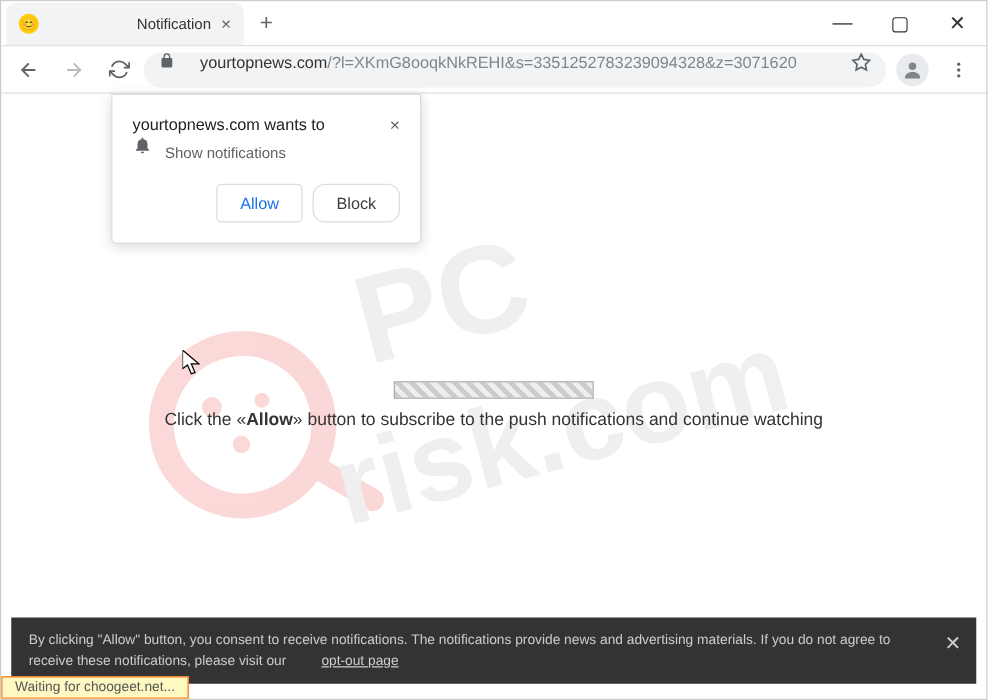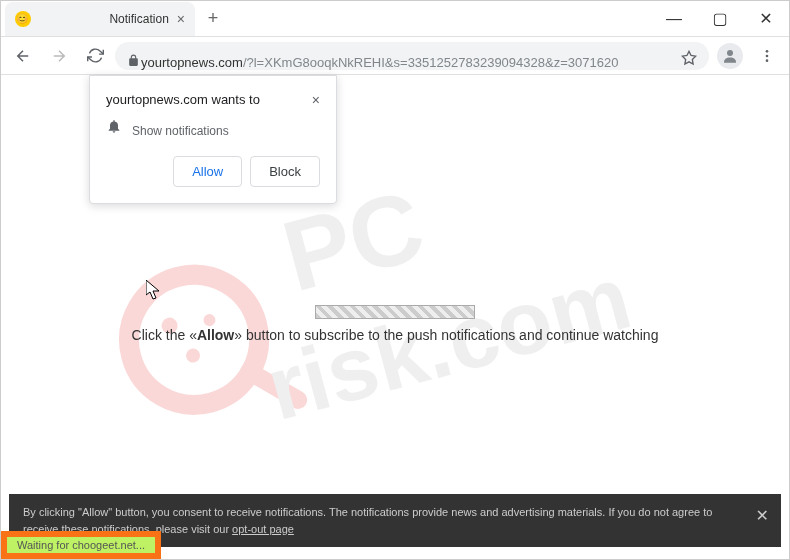--- a/index.html
+++ b/index.html
@@ -8,49 +8,49 @@
 .tab { display: flex; align-items: center; height: 34px; padding: 0 10px; background: #f1f3f4; border-radius: 8px 8px 0 0; margin-left: 4px; min-width: 190px; gap: 8px; }
 .tab-favicon { width: 16px; height: 16px; background: #ffcc00; border-radius: 50%; display: flex; align-items: center; justify-content: center; font-size: 10px; }
 .tab-title { font-size: 12px; color: #333; flex: 1; text-align: right; }
 .tab-close { font-size: 14px; color: #666; cursor: pointer; }
 .new-tab { width: 28px; height: 28px; display: flex; align-items: center; justify-content: center; font-size: 18px; color: #666; cursor: pointer; margin-left: 4px; }
 .win-controls { margin-left: auto; display: flex; }
 .win-btn { width: 46px; height: 32px; display: flex; align-items: center; justify-content: center; cursor: pointer; color: #333; }
 .toolbar { height: 38px; display: flex; align-items: center; padding: 0 6px; gap: 4px; border-bottom: 1px solid #e0e0e0; }
 .nav-btn { width: 32px; height: 32px; display: flex; align-items: center; justify-content: center; color: #5f6368; cursor: pointer; border-radius: 50%; }
 .nav-btn.disabled { color: #bbb; }
-.addr-bar { flex: 1; height: 28px; background: #f1f3f4; border-radius: 14px; display: flex; align-items: flex-end; padding: 0 12px; gap: 1px; }
+.addr-bar { flex: 1; height: 28px; background: #f1f3f4; border-radius: 14px; display: flex; align-items: flex-start; padding: 0 12px; gap: 20px; }
 .lock { color: #5f6368; font-size: 12px; }
 .url { font-size: 13px; color: #333; }
 .url-rest { color: #80868b; }
 .star { color: #5f6368; margin-left: auto; }
 .avatar { width: 26px; height: 26px; border-radius: 50%; background: #e8eaed; display: flex; align-items: center; justify-content: center; margin: 0 4px; }
 .menu { width: 32px; height: 32px; display: flex; align-items: center; justify-content: center; color: #5f6368; cursor: pointer; }
 .content { position: relative; height: calc(100% - 74px); }
 .watermark-wrap { position: absolute; inset: 0; display: flex; align-items: center; justify-content: center; opacity: 0.15; pointer-events: none; }
 .wm-svg { width: 600px; height: 300px; }
 .permission-popup { position: absolute; top: 0; left: 88px; width: 248px; background: #fff; border: 1px solid #dadce0; border-radius: 0 0 4px 4px; box-shadow: 0 2px 10px rgba(0,0,0,0.15); padding: 16px; z-index: 10; }
-.popup-header { display: flex; justify-content: space-between; align-items: flex-start; margin-bottom: 10px; }
+.popup-header { display: flex; justify-content: space-between; align-items: flex-start; }
 .popup-title { font-size: 13px; color: #202124; }
 .popup-close { font-size: 14px; color: #5f6368; cursor: pointer; }
 .popup-body { display: flex; align-items: flex-end; gap: 10px; margin-bottom: 18px; }
 .bell { color: #5f6368; }
 .popup-text { font-size: 12px; color: #5f6368; }
 .popup-buttons { display: flex; justify-content: flex-end; gap: 8px; }
 .popup-btn { padding: 7px 18px; border: 1px solid #dadce0; background: #fff; border-radius: 4px; font-size: 13px; cursor: pointer; }
 .btn-allow { color: #1a73e8; }
-.btn-block { color: #3c4043; }
+.btn-block { color: #3c4043; border-radius: 10px; }
 .main-text { position: absolute; top: 230px; left: 0; right: 0; text-align: center; }
 .loading-bar { width: 160px; height: 14px; margin: 0 auto 8px; background: repeating-linear-gradient(45deg, #ccc 0 4px, #eee 4px 8px); border: 1px solid #aaa; }
 .instruction { font-size: 14px; color: #333; }
 .instruction strong { font-weight: bold; }
 .cookie-banner { position: absolute; bottom: 12px; left: 8px; right: 8px; background: #333; color: #ccc; font-size: 11px; padding: 10px 36px 10px 14px; line-height: 1.5; }
-.cookie-banner a { color: #ccc; text-decoration: underline; }
+.cookie-banner a { color: #ccc; text-decoration: underline; margin-left: 25px; }
 .cookie-close { position: absolute; right: 12px; top: 10px; color: #ccc; font-size: 16px; cursor: pointer; }
-.status-bar { position: absolute; bottom: 0; left: 0; background: #bef264; border: 6px solid #f97316; font-size: 11px; color: #555; padding: 2px 10px; }
+.status-bar { position: absolute; bottom: 0; left: 0; background: #fef9c3; border: 1px solid #f97316; font-size: 11px; color: #555; padding: 2px 10px; }
 .cursor { position: absolute; top: 205px; left: 145px; z-index: 5; }
 </style>
 </head>
 <body>
 
 <div class="titlebar">
   <div class="tab">
     <span class="tab-favicon">😊</span>
     <span class="tab-title">Notification</span>
     <span class="tab-close">×</span>

